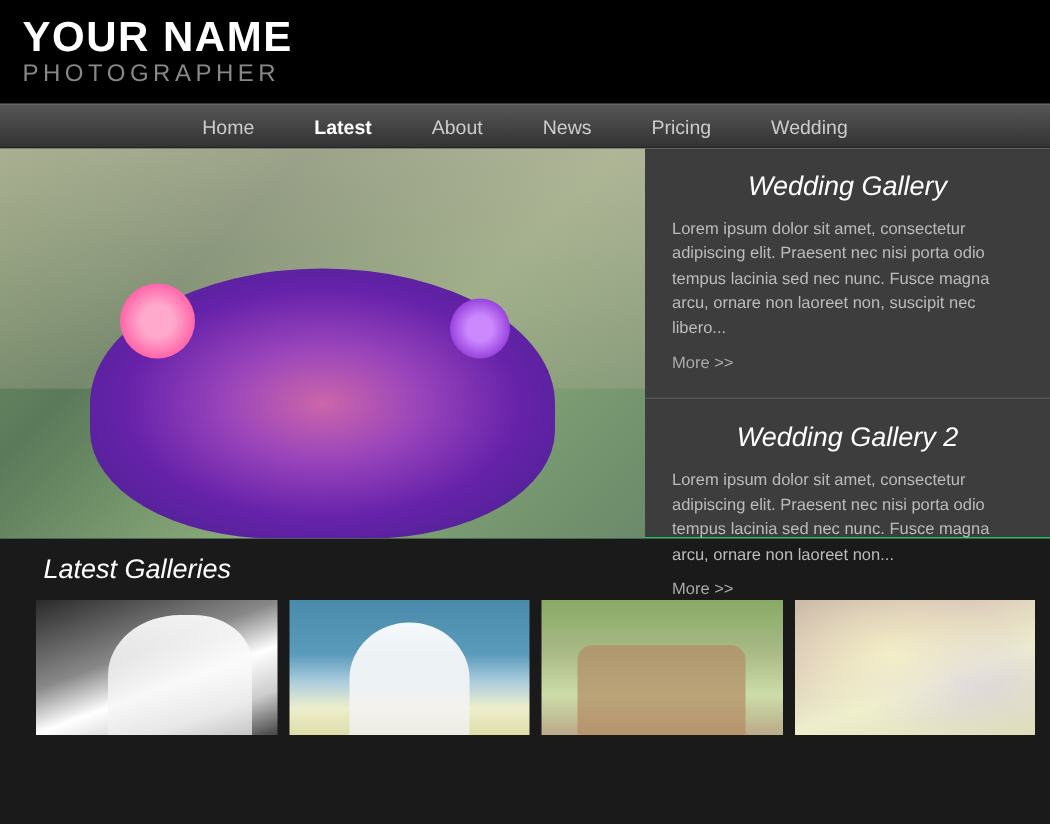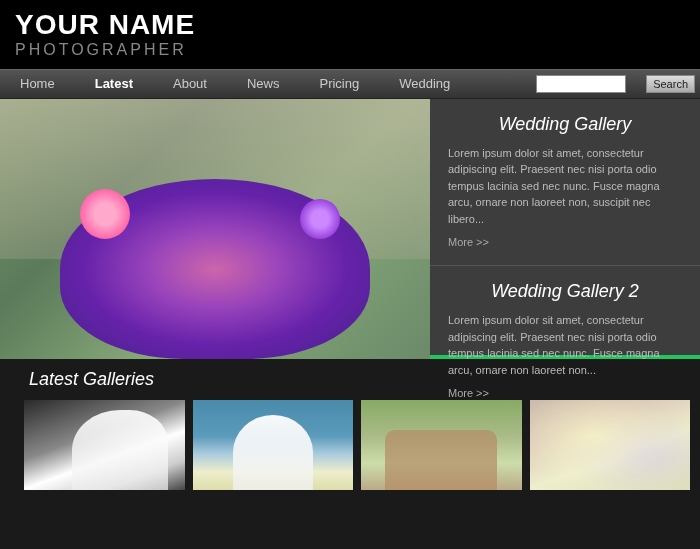--- a/index.html
+++ b/index.html
@@ -25,20 +25,21 @@
     }
 
     
     #nav {
       background: linear-gradient(to bottom, #555555, #333333);
       border-top: 1px solid #666;
       border-bottom: 1px solid #222;
       display: flex;
       align-items: center;
       height: 30px;
+      flex-direction: column;
     }
     #nav .nav-items {
       display: flex;
       flex: 1;
     }
     .nav-item {
       color: #cccccc;
       font-size: 13px;
       padding: 0 20px;
       height: 30px;
@@ -77,21 +78,21 @@
 
     
     #main {
       background: #ffffff;
     }
 
     
     #hero {
       display: flex;
       height: 260px;
-      border-bottom: 4px solid #22c55e;
+      border-bottom: 1px solid #22c55e;
     }
     #hero-image {
       width: 430px;
       height: 260px;
       flex-shrink: 0;
       background: #444;
       position: relative;
       overflow: hidden;
     }
     

